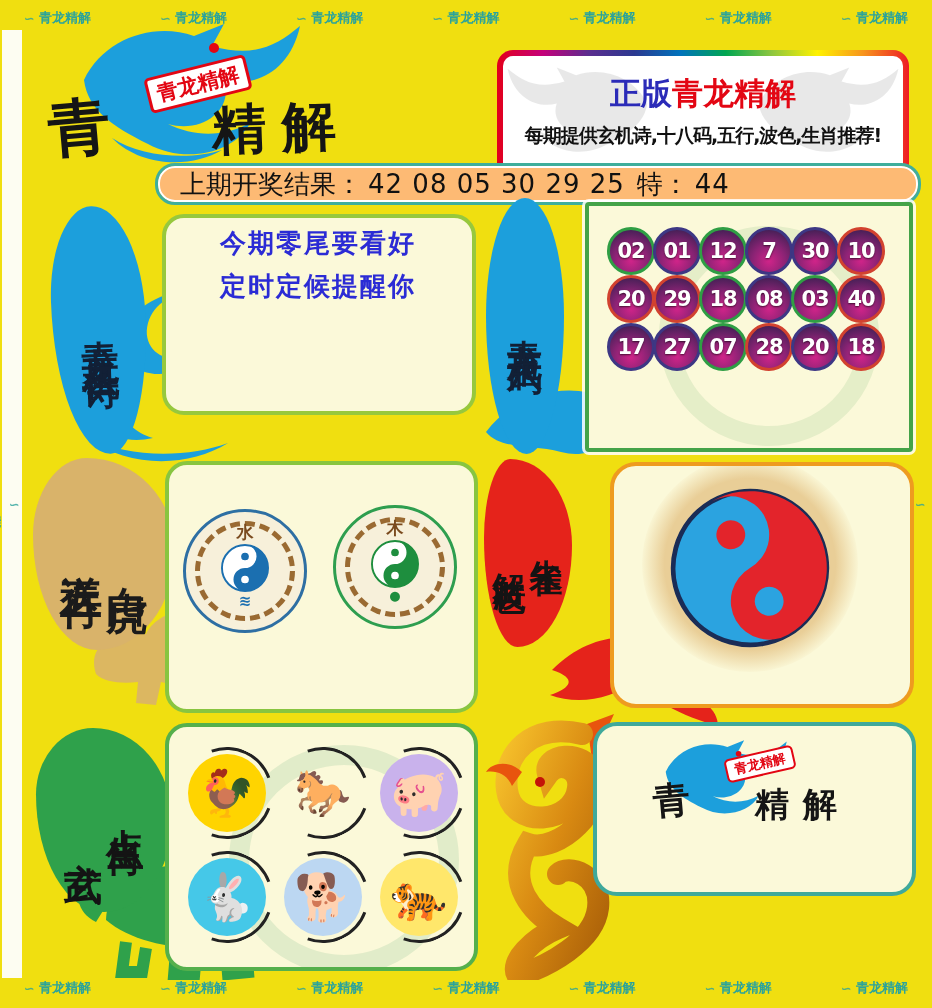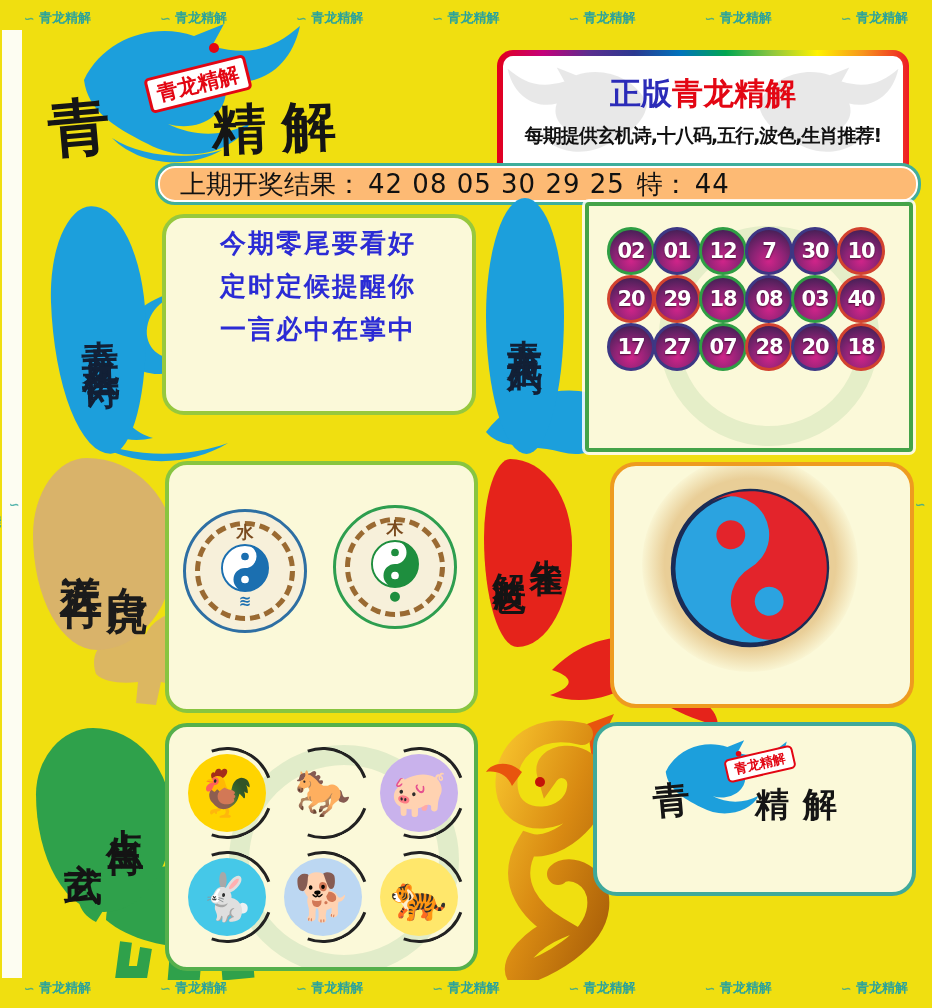--- a/index.html
+++ b/index.html
@@ -251,21 +251,20 @@
     <path d="M150,35 L175,20 L168,45 L195,40 L172,60 Z" fill="#1C9FDC"></path>
     <circle cx="160" cy="48" r="5" fill="#E30613"></circle>
     <path d="M30,170 C70,190 130,190 170,175 C130,200 70,200 30,170 Z" fill="#1C9FDC"></path>
   </svg>
   <div id="blob-poem" class="blob blob-blue">
     <div class="vtext">青龙玄机诗</div>
   </div>
   <div id="poem-box" class="cbox">
     <div class="line">今期零尾要看好</div>
     <div class="line">定时定候提醒你</div>
-    <div class="line">一言必中在掌中</div>
   </div>
 
   <svg class="art" style="left:476px;top:372px;" width="195" height="92" viewBox="0 0 195 92">
     <path d="M10,60 C40,20 90,10 130,25 C160,35 175,20 190,5 C185,40 160,55 130,50 C140,70 115,88 85,80 C55,72 25,78 10,60 Z" fill="#1C9FDC"></path>
     <circle cx="170" cy="22" r="4" fill="#E30613"></circle>
   </svg>
   <div id="blob-codes" class="blob blob-blue">
     <div class="vtext">青龙十八码</div>
   </div>
   <div id="codes-box" class="cbox">

